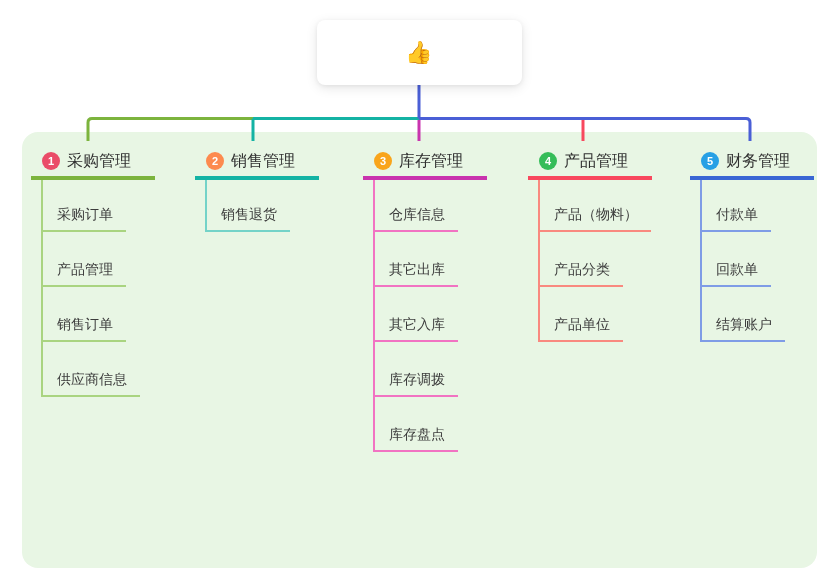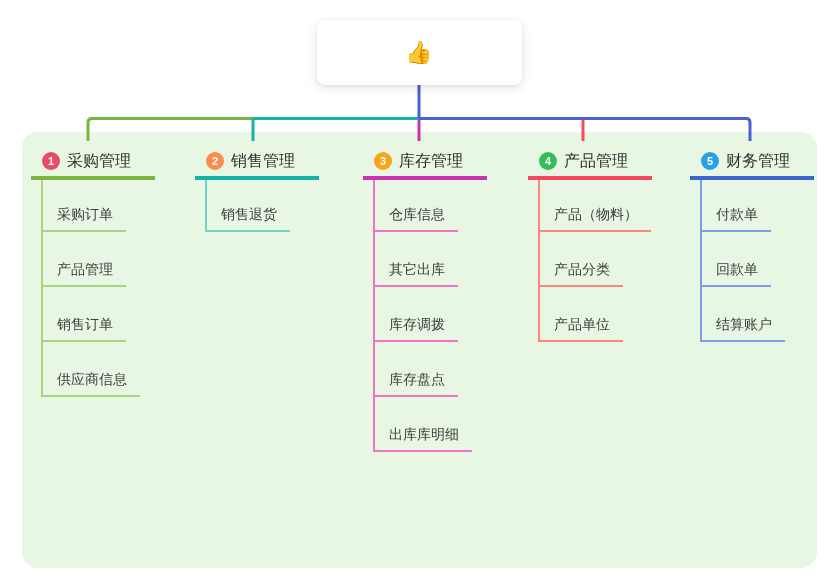--- a/index.html
+++ b/index.html
@@ -99,23 +99,23 @@
   </div>
 
   <div class="branch b3" style="--line: #c934ae; --sub: #f173c2; --badge: #f9a51b;">
     <div class="branch-header">
       <span class="badge">3</span>
       <span>库存管理</span>
     </div>
     <div class="items">
       <div class="item">仓库信息</div>
       <div class="item">其它出库</div>
+      <div class="item">其它入库</div>
       <div class="item">库存调拨</div>
       <div class="item">库存盘点</div>
-      <div class="item">出库库明细</div>
     </div>
   </div>
 
   <div class="branch b4" style="--line: #f8485e; --sub: #f9897f; --badge: #35bd59;">
     <div class="branch-header">
       <span class="badge">4</span>
       <span>产品管理</span>
     </div>
     <div class="items">
       <div class="item">产品（物料）</div>

